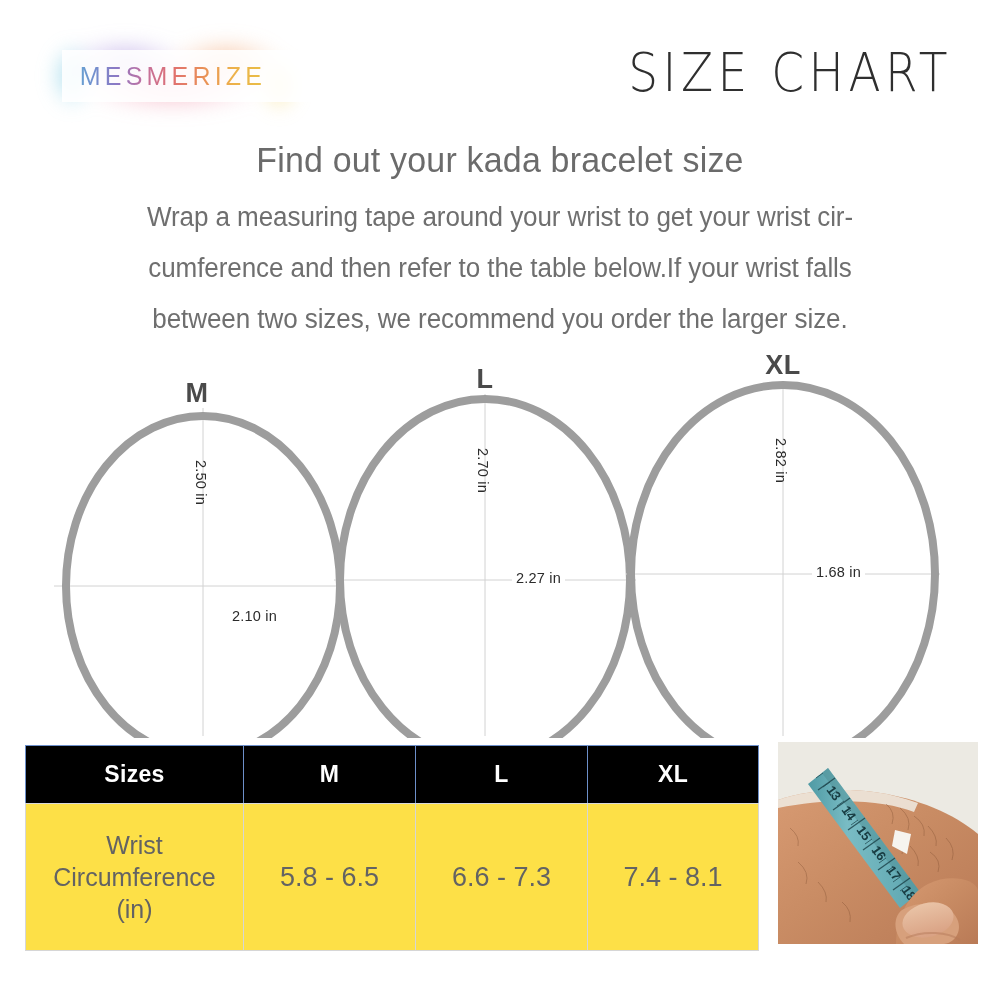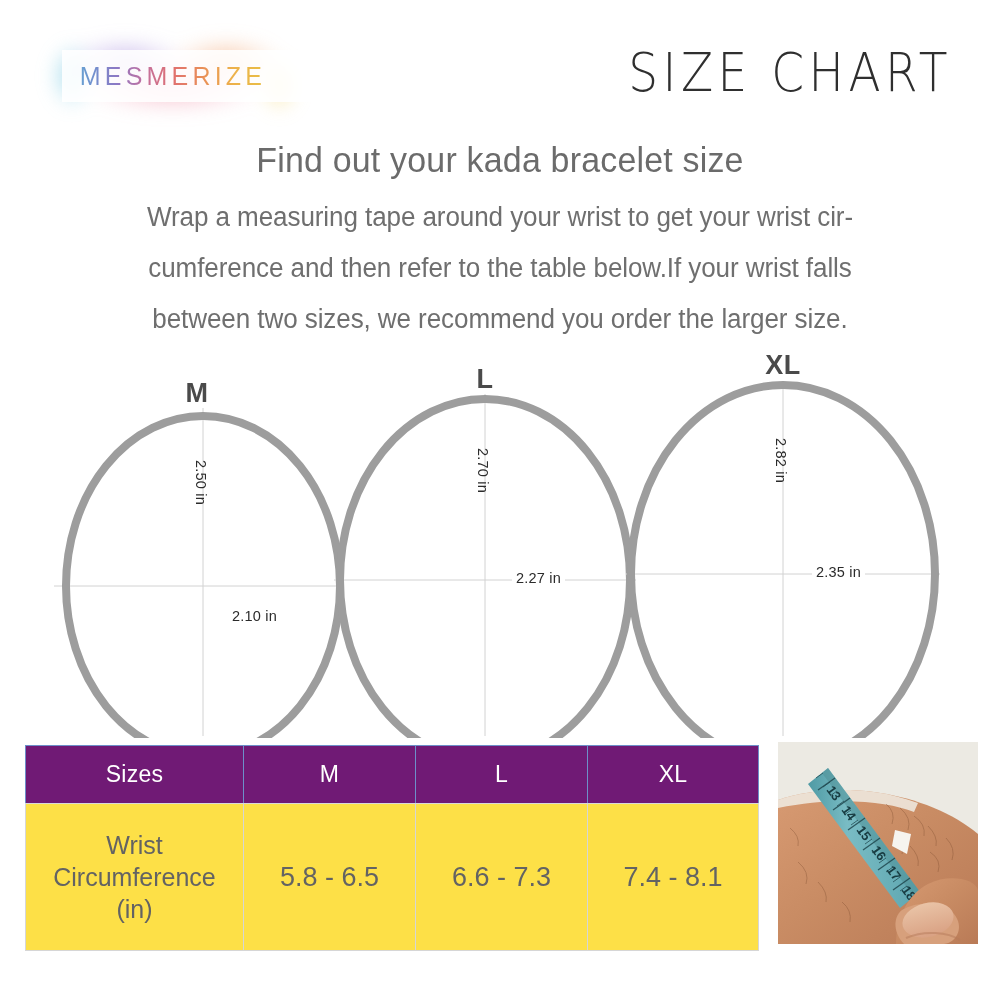--- a/index.html
+++ b/index.html
@@ -160,24 +160,24 @@
     width: 733px;
     border-collapse: collapse;
     table-layout: fixed;
   }
   #size-table th, #size-table td {
     border: 1px solid #d6d6d6;
     text-align: center;
     vertical-align: middle;
   }
   #size-table thead th {
-    background: #701a75;
+    background: #000000;
     color: #ffffff;
     font-size: 23px;
-    font-weight: 400;
+    font-weight: 700;
     height: 55px;
     border-color: #6d8fc9;
     border-bottom-color: #d9d9d9;
     letter-spacing: .3px;
   }
   #size-table thead th + th { border-left: 1px solid #8aa7d6; }
   #size-table tbody td {
     height: 144px;
     font-size: 27px;
     color: #636363;
@@ -250,21 +250,21 @@
   </div>
 
   <div class="oval-unit" style="left:622px; top:0px; width:322px; height:388px;">
     <div class="oval-label" style="top:0px;">XL</div>
     <svg class="oval-svg" width="322" height="388" viewBox="0 0 322 388">
       <line x1="4" y1="224" x2="318" y2="224" stroke="#d2d2d2" stroke-width="1"></line>
       <line x1="161" y1="32" x2="161" y2="386" stroke="#d2d2d2" stroke-width="1"></line>
       <ellipse cx="161" cy="224" rx="152" ry="189" fill="none" stroke="#9d9d9d" stroke-width="8"></ellipse>
     </svg>
     <div class="dim-v" style="left:167px; top:88px;">2.82 in</div>
-    <div class="dim-h" style="left:190px; top:214px;">2.35 in</div>
+    <div class="dim-h" style="left:190px; top:214px;">1.68 in</div>
   </div>
 
 </div>
 
 <table id="size-table">
   <colgroup>
     <col class="c0">
       <col class="c1">
       <col class="c2">
       <col class="c3">

